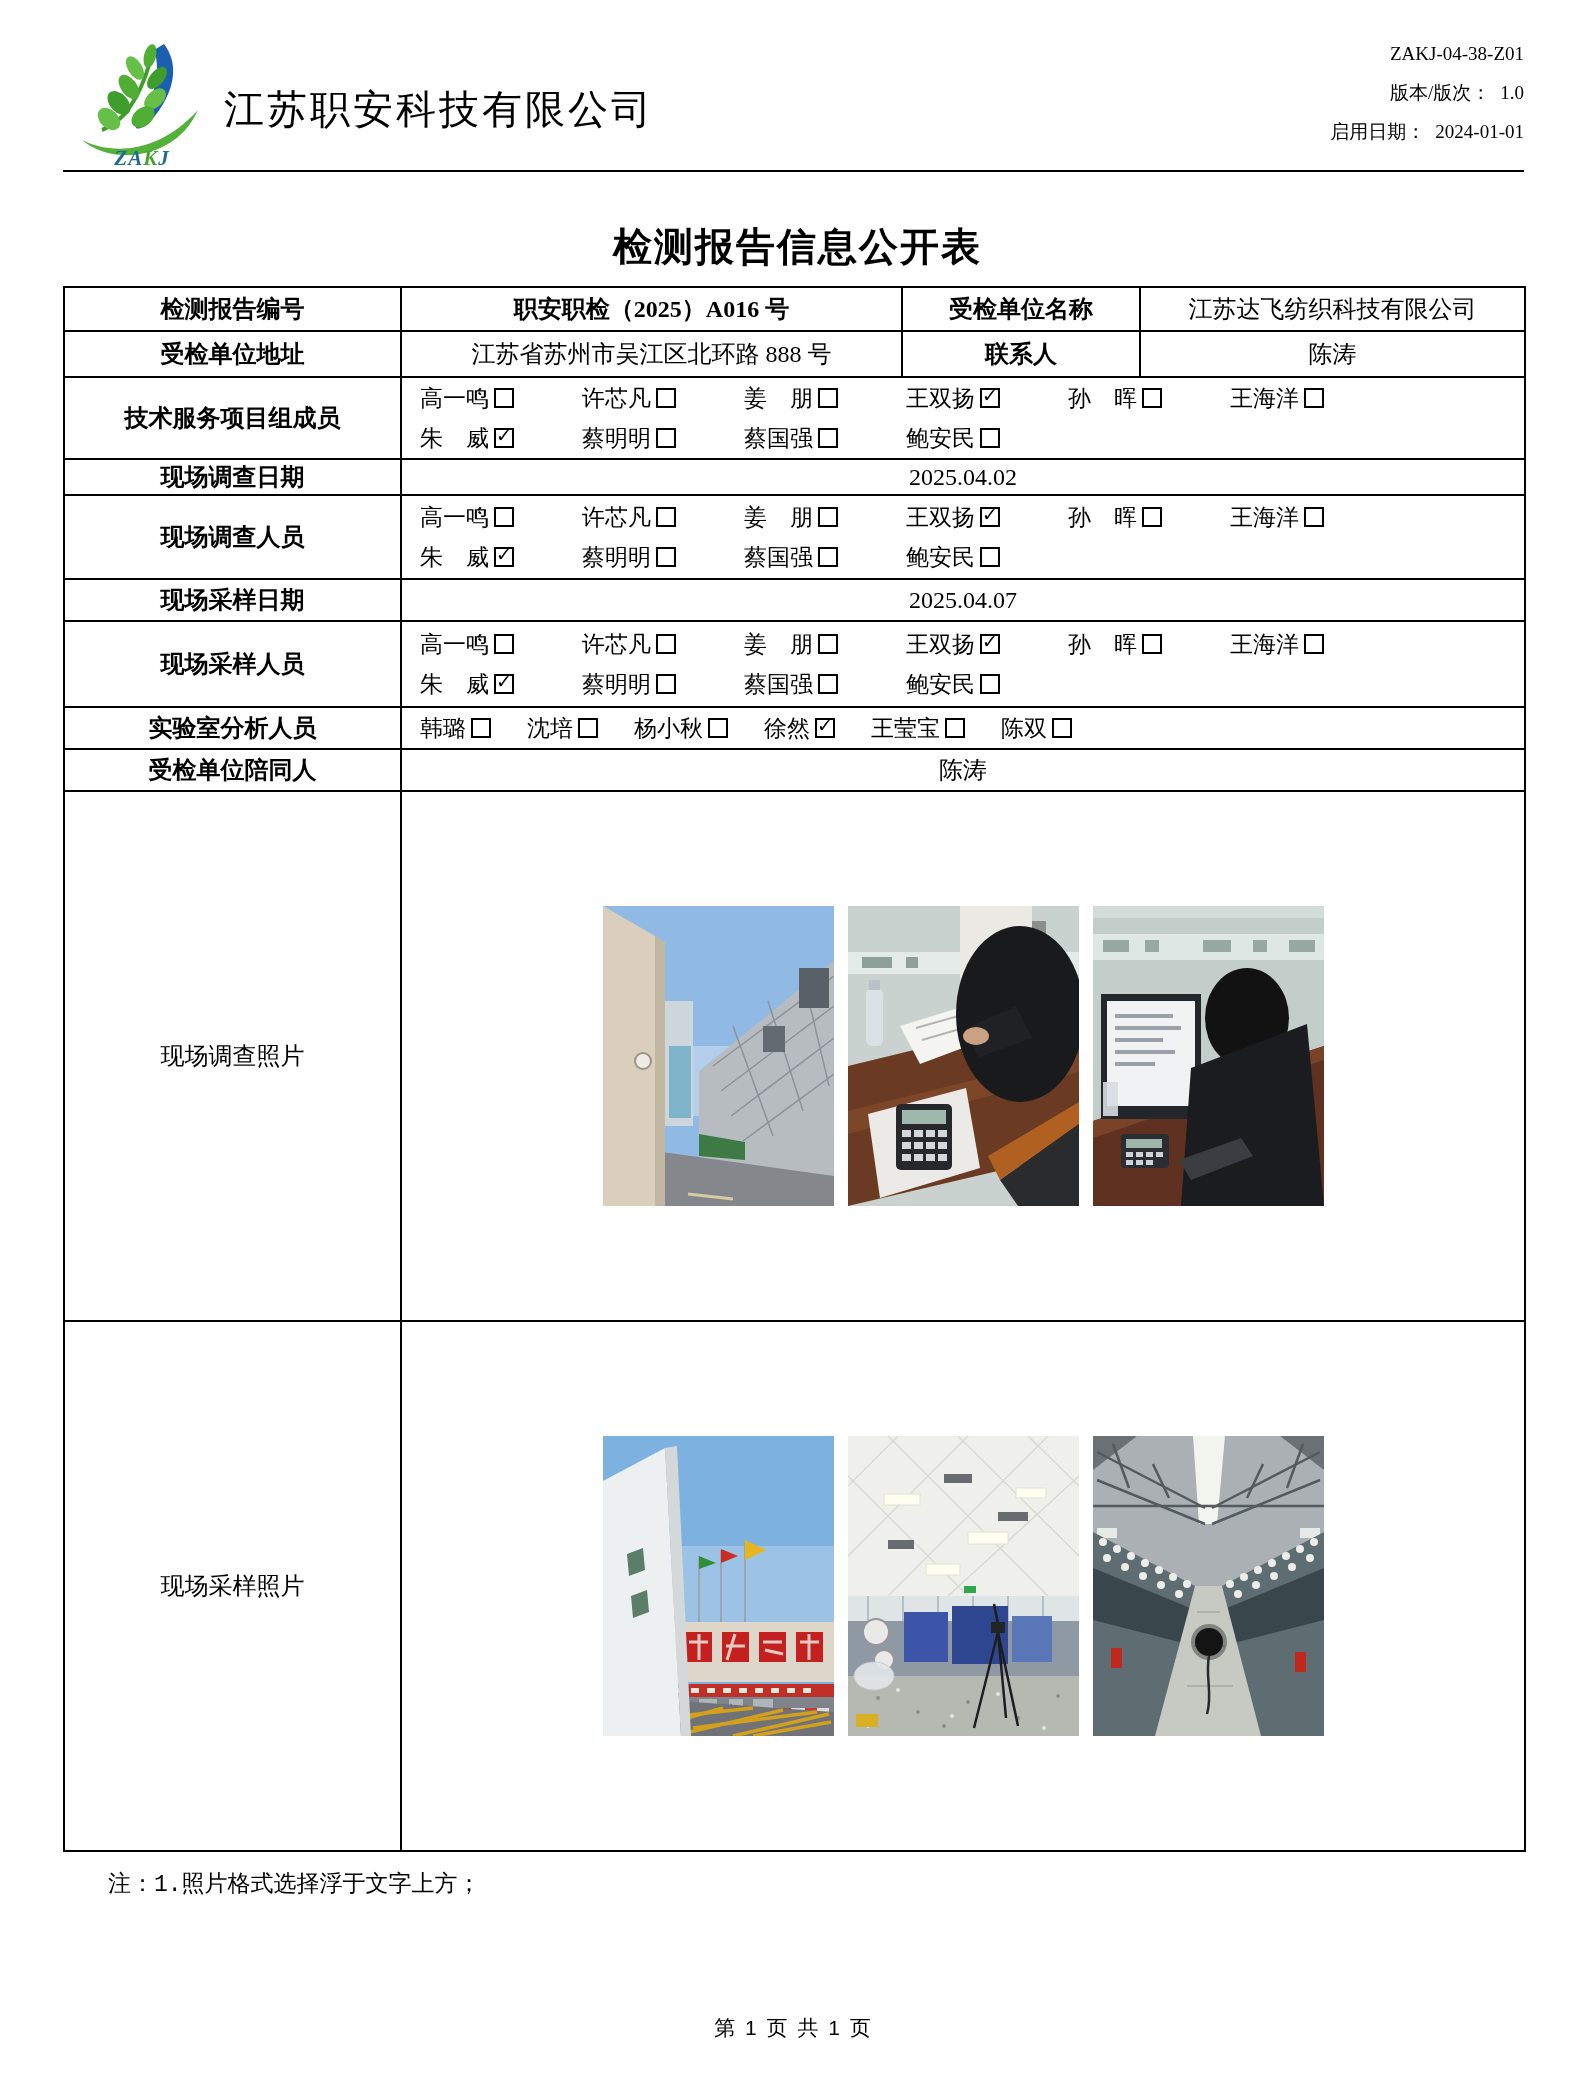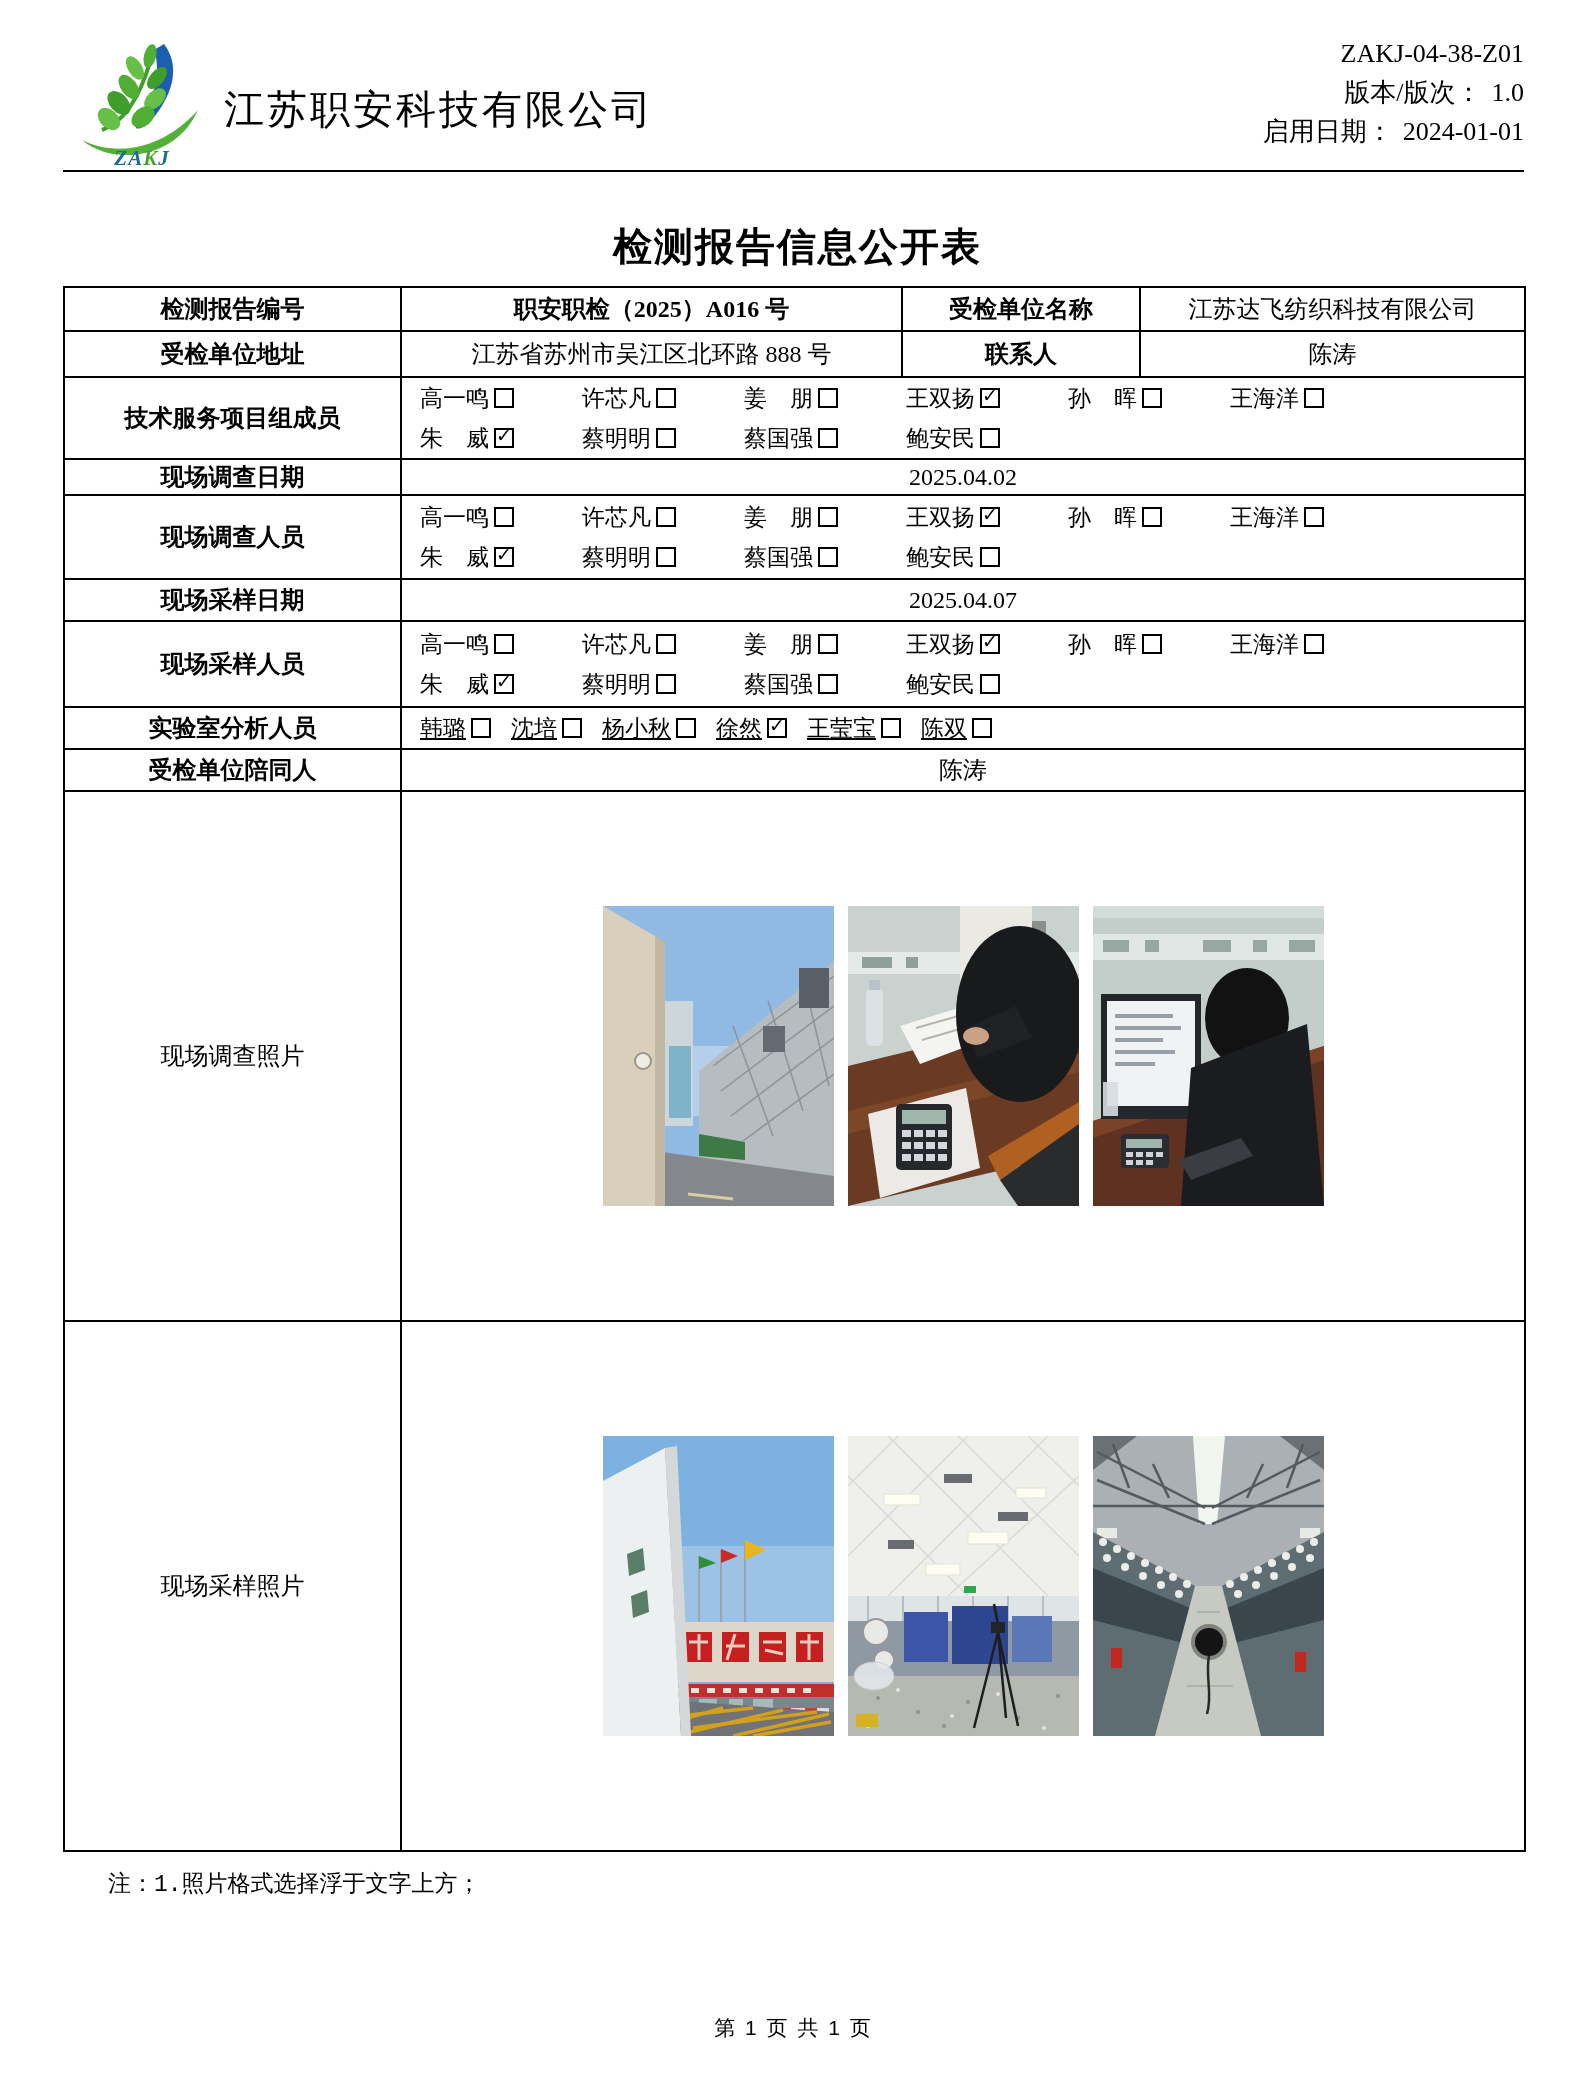--- a/index.html
+++ b/index.html
@@ -2,36 +2,36 @@
 <html><head>
 <meta charset="utf-8">
 <style>
   html,body{margin:0;padding:0;background:#ffffff;}
   .page{position:relative;width:1587px;height:2093px;background:#fff;
         font-family:"Liberation Serif","DejaVu Serif",serif;color:#000;overflow:hidden;}
 
   
   .logo{position:absolute;left:72px;top:34px;width:140px;height:138px;}
   .company-name{position:absolute;left:224px;top:82px;font-size:40px;letter-spacing:3px;}
-  .doc-meta{position:absolute;top:34px;right:63px;text-align:right;font-size:26px;line-height:39px;}
+  .doc-meta{position:absolute;top:34px;right:63px;text-align:right;font-size:19px;line-height:39px;}
   .doc-meta .val{margin-left:10px;}
   .header-rule{position:absolute;left:63px;top:170px;width:1461px;border-top:2px solid #000;}
 
   .title{position:absolute;top:216px;left:0;width:100%;margin:4px;text-align:center;
          font-size:39px;font-weight:700;letter-spacing:2px;
          font-family:"Liberation Sans","DejaVu Sans",sans-serif;}
 
   
   table.form{position:absolute;left:63px;top:286px;width:1461px;border-collapse:collapse;table-layout:fixed;}
   table.form td{border:2px solid #000;font-size:24px;text-align:center;vertical-align:middle;padding:0;overflow:hidden;}
   td.lbl{font-weight:700;}
   td.plain-lbl{font-weight:400;}
   .staff-cell{text-align:left !important;}
   .staff-line{display:flex;align-items:center;gap:68px;padding-left:18px;height:40px;font-size:23px;white-space:nowrap;}
-  .staff-line.lab{gap:20px;text-decoration:underline;}
+  .staff-line.lab{gap:36px;}
   .staff-item{display:inline-flex;align-items:center;}
   .cb{position:relative;display:inline-block;width:16px;height:16px;border:2px solid #000;margin-left:5px;flex:0 0 auto;}
   .cb.checked::after{content:"✓";position:absolute;left:0px;top:-6px;font-size:19px;font-weight:700;
                      font-family:"DejaVu Sans",sans-serif;}
 
   .photo-row{display:flex;justify-content:center;gap:14px;}
   .photo{width:231px;height:300px;flex:0 0 auto;}
   .photo svg{display:block;width:231px;height:300px;}
 
   

